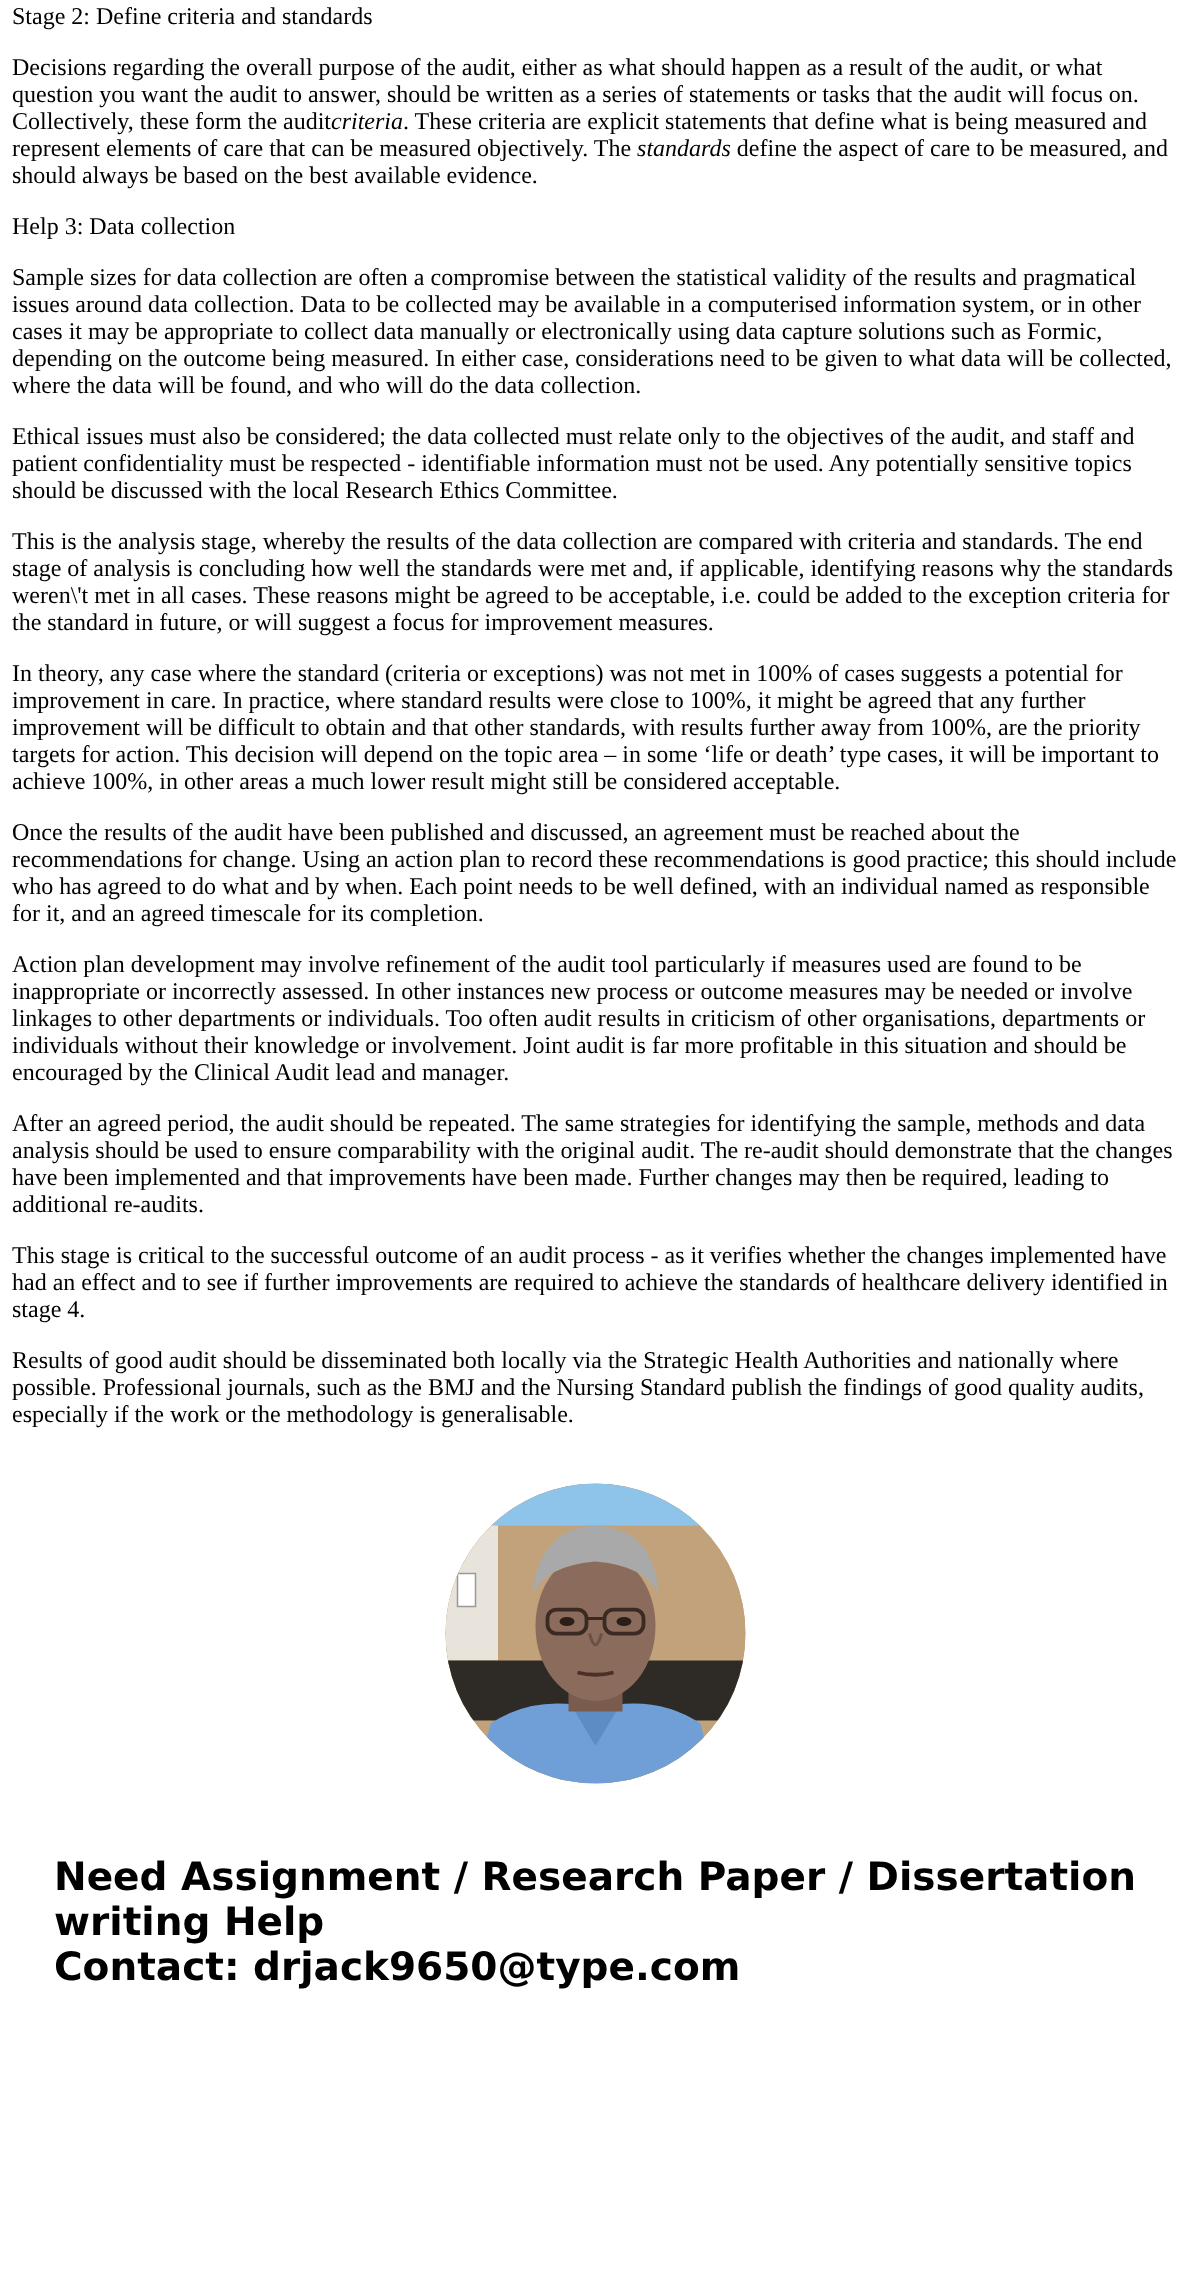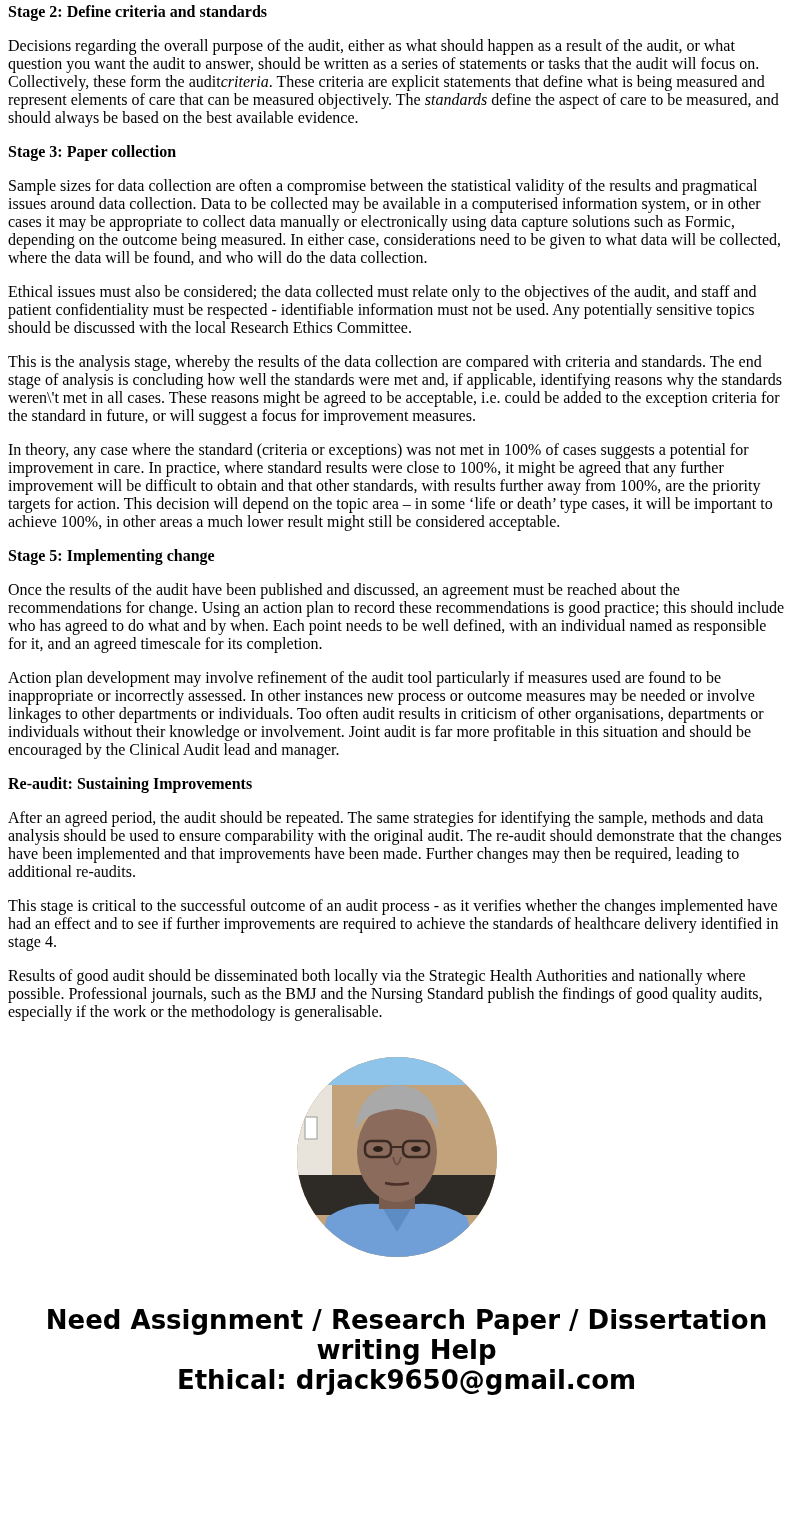--- a/index.html
+++ b/index.html
@@ -4,59 +4,56 @@
   <style>
     html, body { margin: 0; padding: 0; background: #ffffff; }
     body { width: 794px; min-height: 1523px; color: #000; }
     .doc {
       padding: 0 8px;
       font-family: "Liberation Serif", serif;
       font-size: 16px;
       line-height: 18px;
     }
     .doc h3, .doc p { margin: 0 0 16px 0; }
-    .doc h3 { font-size: 16px; font-weight: bold; line-height: 18px; }
+    .doc h3 { font-size: 16px; font-weight: normal; line-height: 18px; }
     .doc .first { margin-top: 3px; }
     .avatar-wrap { display: flex; justify-content: center; margin-top: 36px; }
     .avatar {
       width: 200px; height: 200px; border-radius: 50%; overflow: hidden;
       position: relative; background: #c2a27a;
     }
     .avatar svg { display: block; }
     .footer {
       margin-top: 48px;
-      text-align: center;
+      text-align: left;
       font-family: "DejaVu Sans", sans-serif;
       font-weight: bold;
       font-size: 26px;
       line-height: 30px;
-      padding: 0 20px 40px;
-      margin-left: 19px;
+      padding: 0 36px 40px;
     }
   </style>
 </head>
 <body>
 
 <div class="doc">
 
   <h3 class="first">Stage 2: Define criteria and standards</h3>
   <p><span>Decisions regarding the overall purpose of the audit, either as what should happen as a result of the audit, or what question you want the audit to answer, should be written as a series of statements or tasks that the audit will focus on. Collectively, these form the audit</span><em>criteria</em><span>. These criteria are explicit statements that define what is being measured and represent elements of care that can be measured objectively. The </span><em>standards</em><span> define the aspect of care to be measured, and should always be based on the best available evidence.</span></p>
 
-  <h3>Stage 3: Paper collection</h3>
+  <h3>Help 3: Data collection</h3>
   <p>Sample sizes for data collection are often a compromise between the statistical validity of the results and pragmatical issues around data collection. Data to be collected may be available in a computerised information system, or in other cases it may be appropriate to collect data manually or electronically using data capture solutions such as Formic, depending on the outcome being measured. In either case, considerations need to be given to what data will be collected, where the data will be found, and who will do the data collection.</p>
   <p>Ethical issues must also be considered; the data collected must relate only to the objectives of the audit, and staff and patient confidentiality must be respected - identifiable information must not be used. Any potentially sensitive topics should be discussed with the local Research Ethics Committee.</p>
 
   <p>This is the analysis stage, whereby the results of the data collection are compared with criteria and standards. The end stage of analysis is concluding how well the standards were met and, if applicable, identifying reasons why the standards weren\'t met in all cases. These reasons might be agreed to be acceptable, i.e. could be added to the exception criteria for the standard in future, or will suggest a focus for improvement measures.</p>
   <p>In theory, any case where the standard (criteria or exceptions) was not met in 100% of cases suggests a potential for improvement in care. In practice, where standard results were close to 100%, it might be agreed that any further improvement will be difficult to obtain and that other standards, with results further away from 100%, are the priority targets for action. This decision will depend on the topic area – in some ‘life or death’ type cases, it will be important to achieve 100%, in other areas a much lower result might still be considered acceptable.</p>
 
-  <h3>Stage 5: Implementing change</h3>
   <p>Once the results of the audit have been published and discussed, an agreement must be reached about the recommendations for change. Using an action plan to record these recommendations is good practice; this should include who has agreed to do what and by when. Each point needs to be well defined, with an individual named as responsible for it, and an agreed timescale for its completion.</p>
   <p>Action plan development may involve refinement of the audit tool particularly if measures used are found to be inappropriate or incorrectly assessed. In other instances new process or outcome measures may be needed or involve linkages to other departments or individuals. Too often audit results in criticism of other organisations, departments or individuals without their knowledge or involvement. Joint audit is far more profitable in this situation and should be encouraged by the Clinical Audit lead and manager.</p>
 
-  <h3>Re-audit: Sustaining Improvements</h3>
   <p>After an agreed period, the audit should be repeated. The same strategies for identifying the sample, methods and data analysis should be used to ensure comparability with the original audit. The re-audit should demonstrate that the changes have been implemented and that improvements have been made. Further changes may then be required, leading to additional re-audits.</p>
   <p>This stage is critical to the successful outcome of an audit process - as it verifies whether the changes implemented have had an effect and to see if further improvements are required to achieve the standards of healthcare delivery identified in stage 4.</p>
   <p>Results of good audit should be disseminated both locally via the Strategic Health Authorities and nationally where possible. Professional journals, such as the BMJ and the Nursing Standard publish the findings of good quality audits, especially if the work or the methodology is generalisable.</p>
 </div>
 
 <div class="avatar-wrap">
   <div class="avatar">
     <svg width="200" height="200" viewBox="0 0 200 200">
       <rect x="0" y="0" width="200" height="200" fill="#c2a27a"></rect>
       <rect x="0" y="0" width="200" height="28" fill="#8ec3ea"></rect>
@@ -74,14 +71,14 @@
       <ellipse cx="81" cy="92" rx="5" ry="3" fill="#2b1d17"></ellipse>
       <ellipse cx="119" cy="92" rx="5" ry="3" fill="#2b1d17"></ellipse>
       <path d="M96 100 Q100 115 104 100" fill="none" stroke="#6b5044" stroke-width="2"></path>
       <path d="M88 126 Q100 129 112 126" fill="none" stroke="#4a3028" stroke-width="2.5"></path>
     </svg>
   </div>
 </div>
 
 <div class="footer">
   <div>Need Assignment / Research Paper / Dissertation writing Help</div>
-  <div>Ethical: drjack9650@gmail.com</div>
+  <div>Contact: drjack9650@type.com</div>
 </div>
 
 </body></html>

